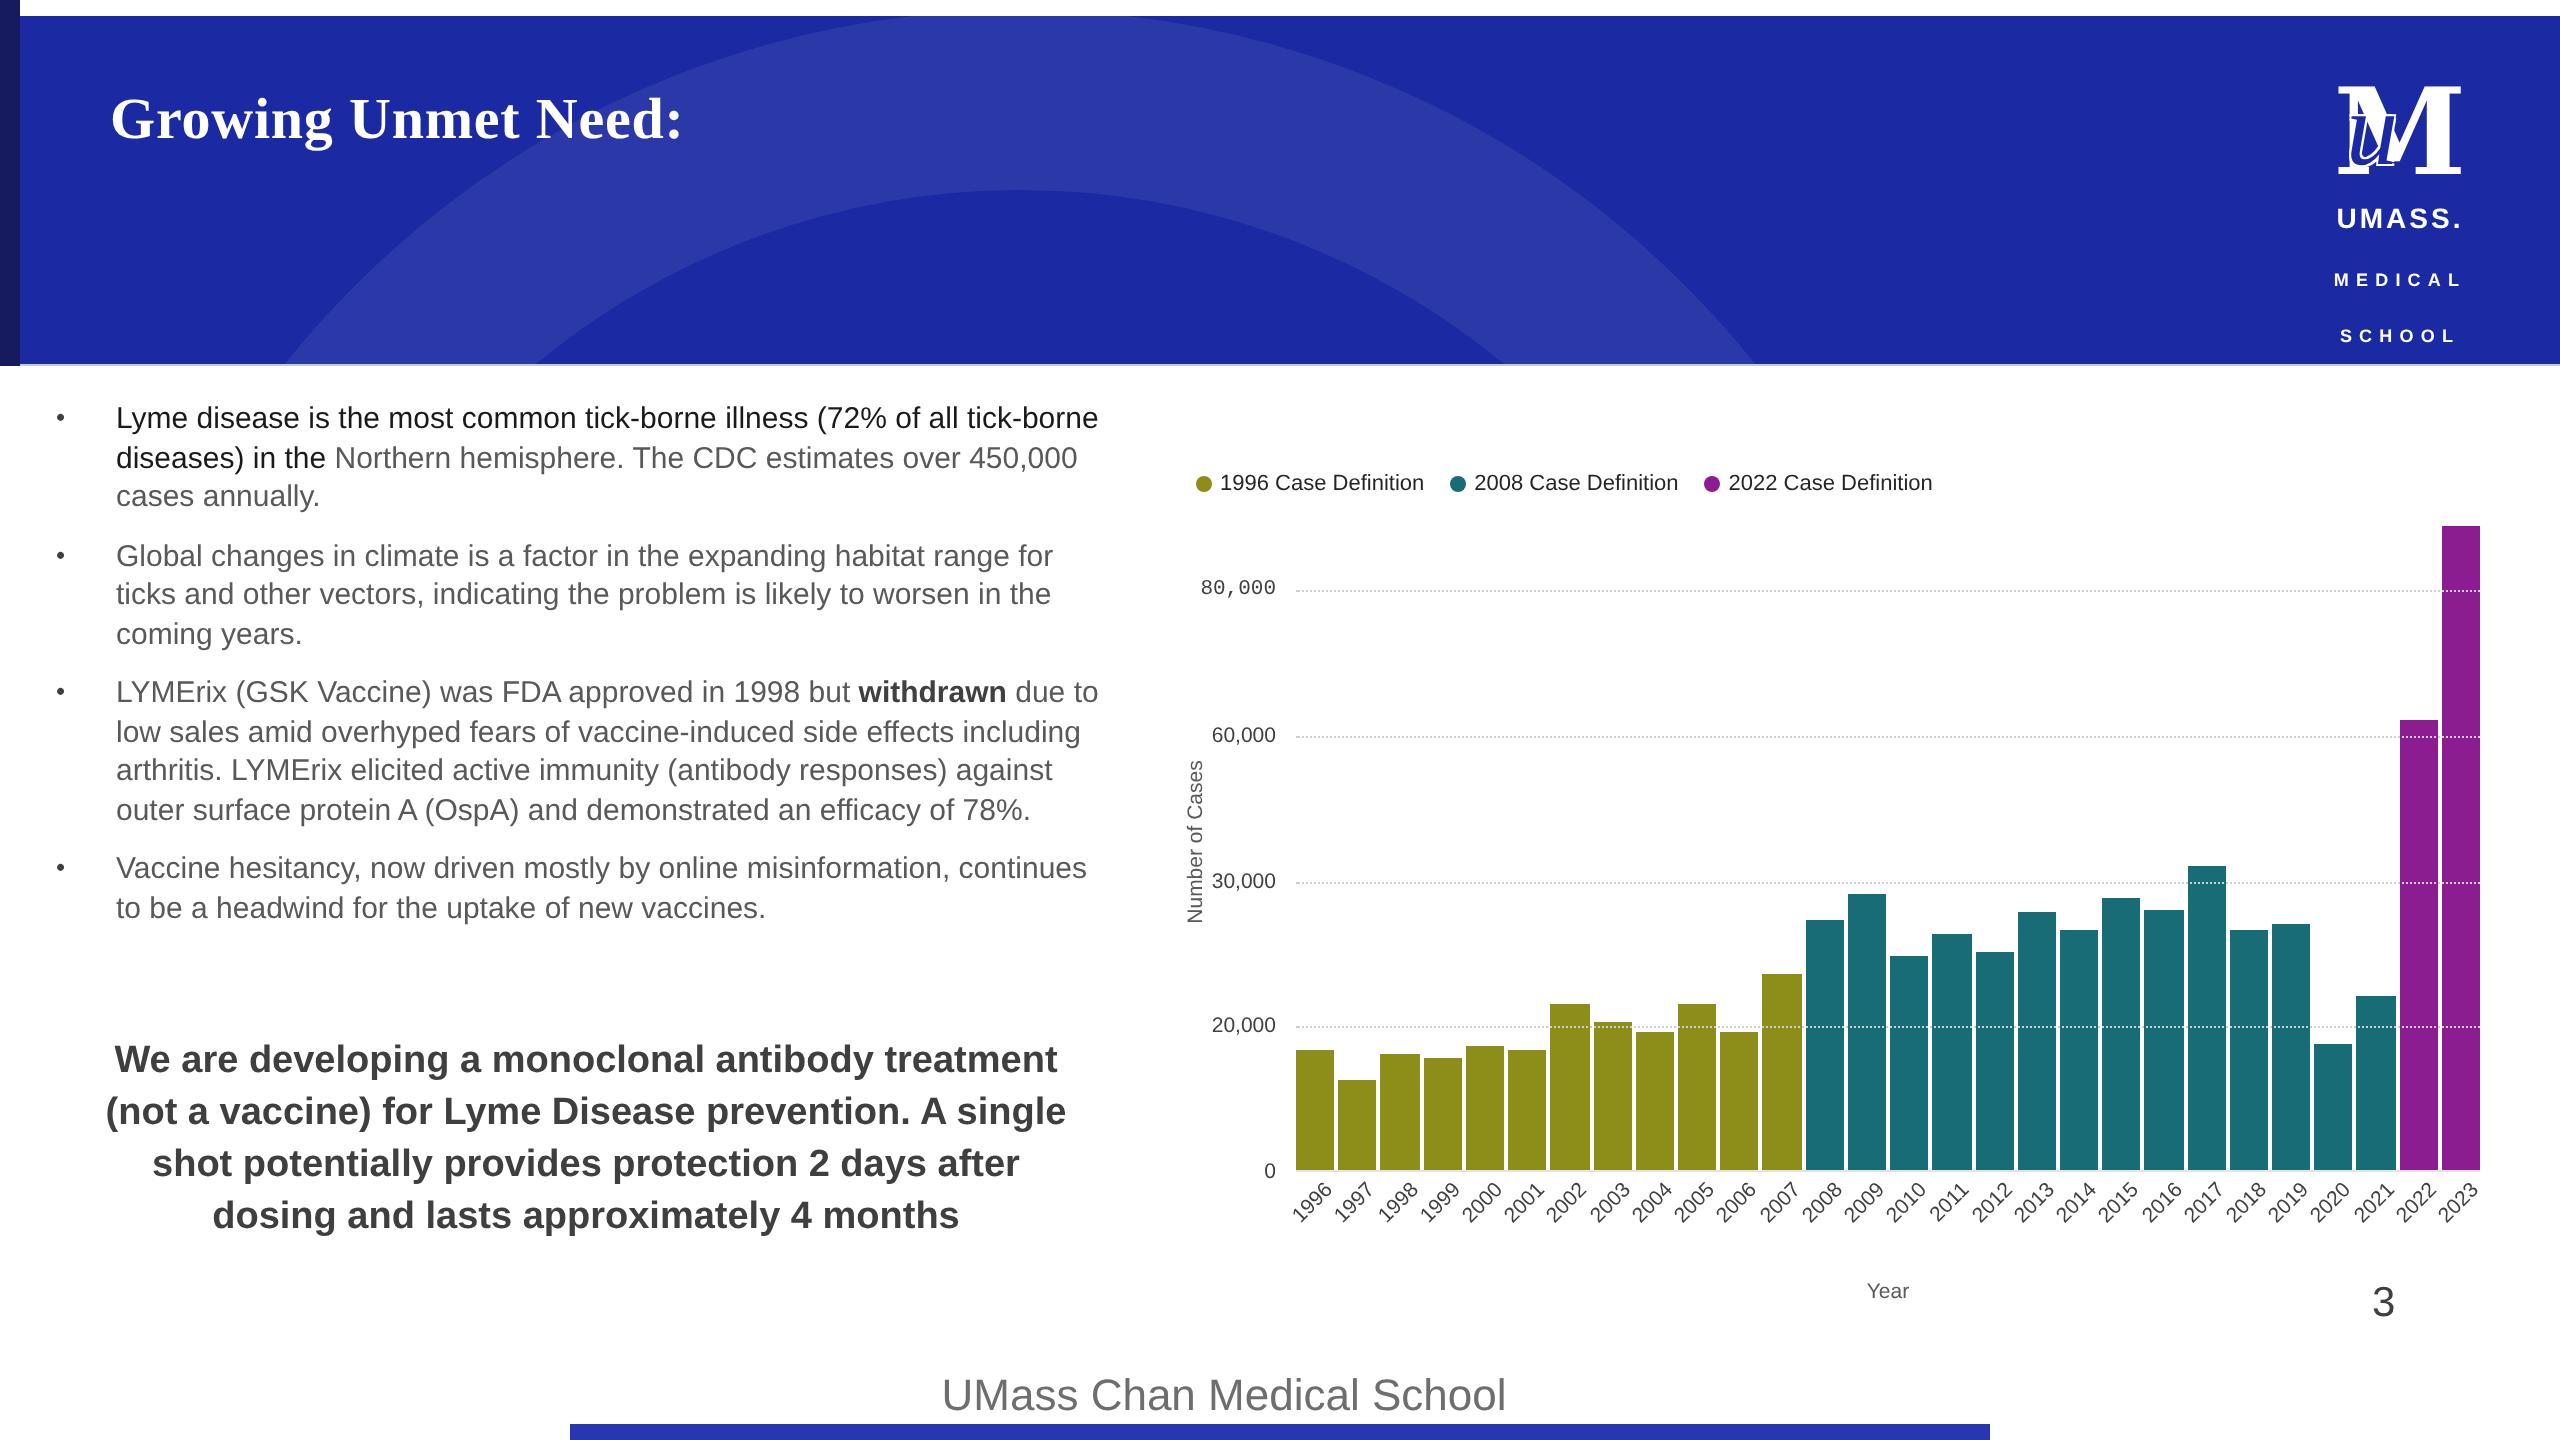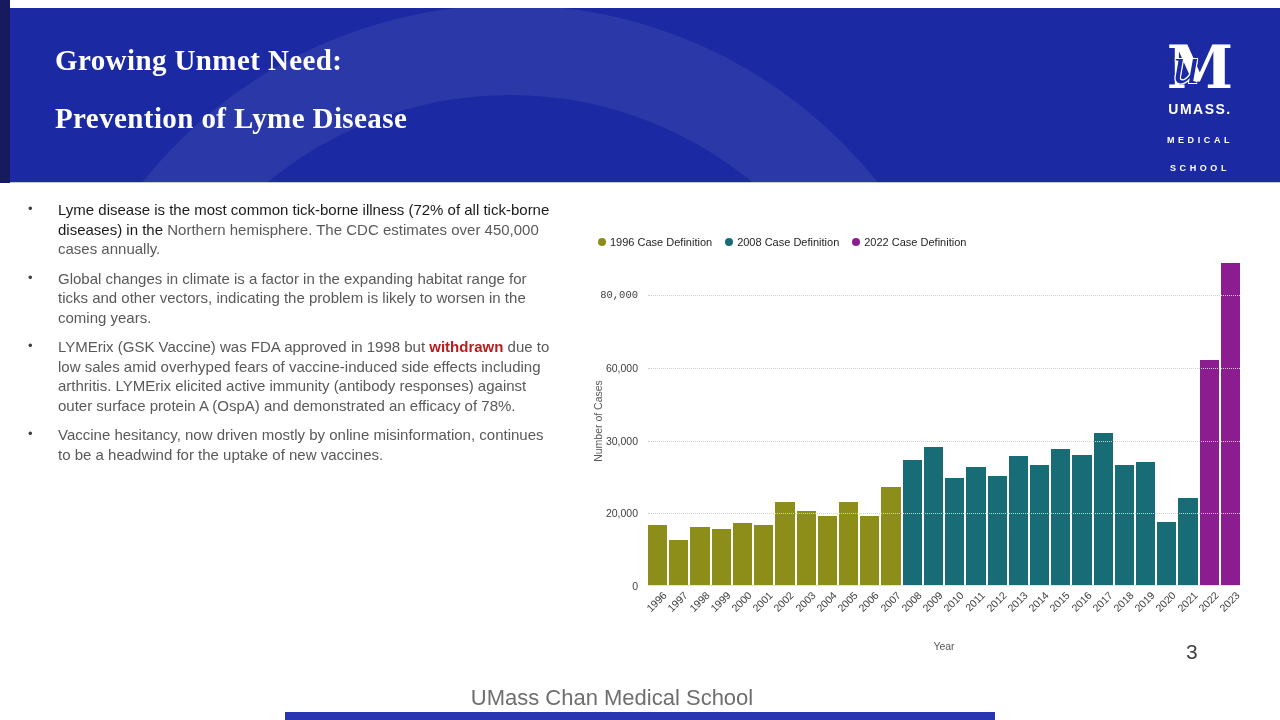--- a/index.html
+++ b/index.html
@@ -23,21 +23,21 @@
   .logo-umass { font-size:14px; font-weight:700; letter-spacing:1.5px; margin-top:1px; }
   .logo-sub { font-size:9px; font-weight:700; letter-spacing:3.6px; margin-top:18px; }
 
   
   .bullets { position:absolute; left:28px; top:200px; width:522px; }
   .bullet { display:flex; margin-bottom:10px; }
   .bullet .dot { width:30px; flex:0 0 30px; font-size:13px; color:#404040; padding-top:1px; }
   .bullet p { width:492px; font-size:15px; line-height:19.5px; }
   .seg-dark { color:#1a1a1a; }
   .seg-gray { color:#595959; }
-  .seg-graybold { color:#b91c1c; font-weight:700;margin-top:44px; }
+  .seg-graybold { color:#404040; font-weight:700;margin-top:44px; }
 
   
   .statement { position:absolute; left:47px; top:518px; width:492px; text-align:center;
                font-size:19px; line-height:26px; font-weight:700; color:#3f3f3f; }
 
   
   .chart { position:absolute; left:590px; top:228px; width:665px; height:410px; font-size:10.5px; color:#404040; }
   .legend { position:absolute; left:8px; top:8px; display:flex; gap:13px; align-items:center; }
   .legend-item { display:flex; align-items:center; gap:4px; font-size:11px; color:#252525; }
   .legend-dot { width:8px; height:8px; border-radius:50%; }
@@ -62,21 +62,20 @@
 </head>
 <body>
 
 <div class="slide">
 
   <div class="edge-strip"></div>
 
   <div class="header">
     <div class="swoosh"></div>
     <div class="title-line title1">Growing Unmet Need:</div>
-    <div class="title-line title2">Prevention of Lyme Disease</div>
     <div class="logo">
       <div class="logo-mark">
         <span class="logo-m">M</span>
         <span class="logo-u">u</span>
       </div>
       <div class="logo-umass">UMASS.</div>
       <div class="logo-sub">MEDICAL</div>
       <div class="logo-sub">SCHOOL</div>
     </div>
   </div>
@@ -93,20 +92,21 @@
       <div class="bullet">
         <span class="dot">•</span>
         <p><span class="seg-gray">LYMErix (GSK Vaccine) was FDA approved in 1998 but </span><span class="seg-graybold">withdrawn</span><span class="seg-gray"> due to low sales amid overhyped fears of vaccine-induced side effects including arthritis. LYMErix elicited active immunity (antibody responses) against outer surface protein A (OspA) and demonstrated an efficacy of 78%.</span></p>
       </div>
       <div class="bullet">
         <span class="dot">•</span>
         <p><span class="seg-gray">Vaccine hesitancy, now driven mostly by online misinformation, continues to be a headwind for the uptake of new vaccines.</span></p>
       </div>
     </div>
 
+  <div class="statement">We are developing a monoclonal antibody treatment (not a vaccine) for Lyme Disease prevention. A single shot potentially provides protection 2 days after dosing and lasts approximately 4 months</div>
 
   <div class="chart">
     <div class="legend">
         <div class="legend-item">
           <span class="legend-dot" style="background: rgb(141, 141, 25);"></span>
           <span>1996 Case Definition</span>
         </div>
         <div class="legend-item">
           <span class="legend-dot" style="background: rgb(24, 108, 117);"></span>
           <span>2008 Case Definition</span>

